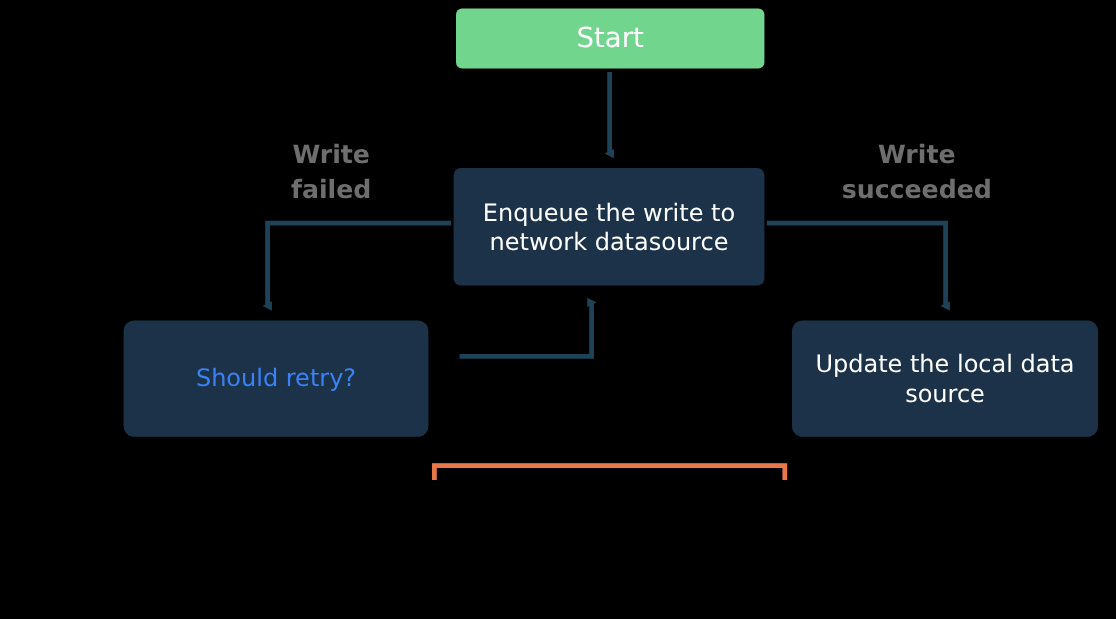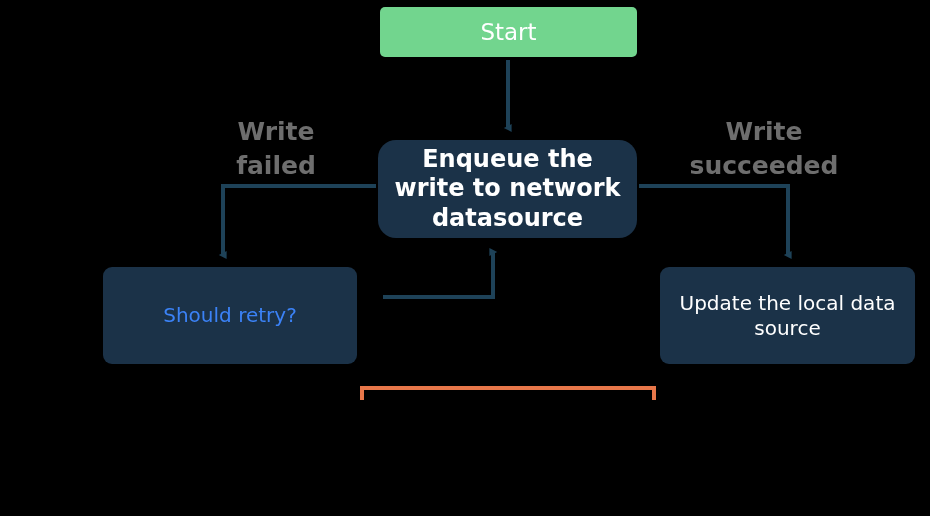--- a/index.html
+++ b/index.html
@@ -34,24 +34,24 @@
     color: #ffffff;
     font-size: 23px;
     font-weight: 400;
   }
   .node-enqueue {
     left: 378px;
     top: 140px;
     width: 259px;
     height: 98px;
     background: #1b3248;
-    border-radius: 18px;
+    border-radius: 6px;
     color: #ffffff;
-    font-size: 24px;
-    font-weight: 700;
+    font-size: 20px;
+    font-weight: 400;
     padding: 0 10px;
   }
   .node-retry {
     left: 103px;
     top: 267px;
     width: 254px;
     height: 97px;
     background: #1b3248;
     border-radius: 9px;
     color: #3b82f6;
@@ -79,21 +79,21 @@
     background: transparent;
     border: 4px solid #e8774a;
     border-radius: 0;
     color: #e8774a;
     font-size: 21px;
     font-weight: 700;
   }
   .edge-label {
     position: absolute;
     color: #6e6e6e;
-    font-size: 25px;
+    font-size: 21px;
     font-weight: 700;
     text-align: center;
     line-height: 1.36;
     white-space: pre-line;
   }
   .label-write-failed {
     left: 196px;
     top: 115px;
     width: 160px;
   }

